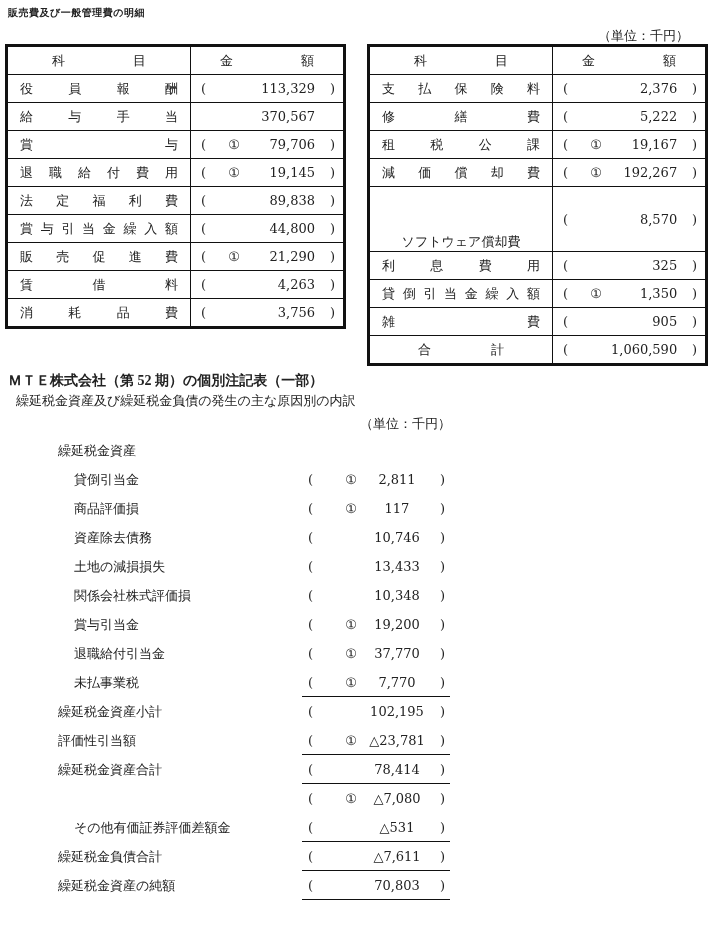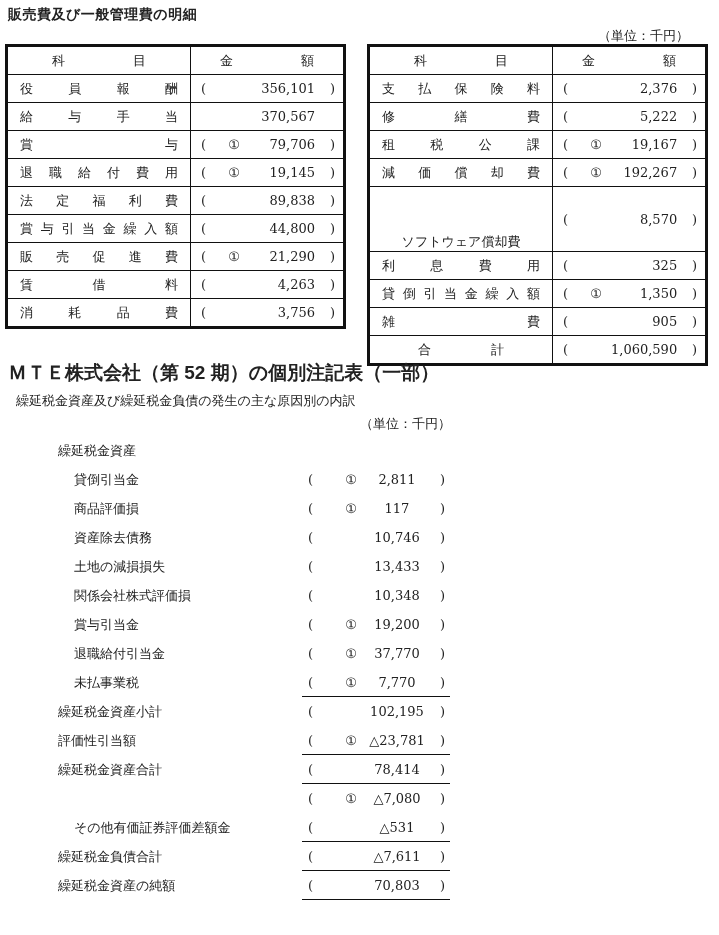--- a/index.html
+++ b/index.html
@@ -1,38 +1,38 @@
 <!DOCTYPE html>
 <html><head>
 <meta charset="utf-8">
 <style>
   html, body { margin: 0; padding: 0; background: #ffffff; }
   body { width: 719px; height: 935px; position: relative; overflow: hidden;
          font-family: "DejaVu Serif", "Liberation Serif", serif; color: #222; font-size: 13px; }
   .title1 { position: absolute; left: 8px; top: 6px; font-family: "DejaVu Sans", "Liberation Sans", sans-serif;
-            font-weight: bold; font-size: 14px; letter-spacing: 0.5px; }
+            font-weight: bold; font-size: 10px; letter-spacing: 0.5px; }
   .unit1 { position: absolute; left: 598px; top: 27px; font-size: 13px; }
   table.exp { position: absolute; top: 44px; border-collapse: collapse; border: 3px solid #111; }
   table.exp td { border: 1px solid #111; height: 27px; padding: 0; font-size: 13px; }
   table.exp .hdr td { text-align: center; }
   .lbl { width: 184px; box-sizing: border-box; padding: 0 12px !important; }
   .lblin { display: flex; justify-content: space-between; width: 100%; }
   .lblin.center { justify-content: center; gap: 60px; }
   .amt { width: 152px; position: relative; }
   .amtin { display: flex; align-items: center; height: 27px; padding: 0 8px 0 10px; }
   .paren-l { width: 18px; }
   .mark { width: 30px; text-align: center; }
   .num { flex: 1; text-align: right; padding-right: 10px; }
   .paren-r { width: 10px; text-align: right; }
   .hdrsp { display: flex; justify-content: center; gap: 68px; }
   #tblL { left: 5px; }
   #tblR { left: 367px; }
 
-  .title2 { position: absolute; left: 8px; top: 360px; font-family: Liberation Sans, sans-serif;
-            font-weight: bold; font-size: 19px; }
+  .title2 { position: absolute; left: 8px; top: 372px; font-family: Liberation Serif, serif;
+            font-weight: bold; font-size: 14px; }
   .sub2 { position: absolute; left: 16px; top: 392px; font-size: 13px; }
   .unit2 { position: absolute; left: 360px; top: 415px; font-size: 13px; }
   .dta { position: absolute; left: 0; top: 436px; width: 470px; }
   .row { position: relative; height: 29px; display: flex; align-items: center; }
   .row .rl { position: absolute; font-size: 13px; }
   .row .rl.l1 { left: 58px; }
   .row .rl.l2 { left: 74px; }
   .row .ra { position: absolute; left: 302px; width: 148px; display: flex; align-items: center; font-size: 13px; }
   .row .ra .pl { width: 28px; padding-left: 6px; }
   .row .ra .mk { width: 30px; text-align: center; }
@@ -68,21 +68,21 @@
             <span>役</span>
             <span>員</span>
             <span>報</span>
             <span>酬</span>
           </div>
         </td>
         <td class="amt">
           <div class="amtin">
             <span class="paren-l">(</span>
             <span class="mark"></span>
-            <span class="num">356,101</span>
+            <span class="num">113,329</span>
             <span class="paren-r">)</span>
           </div>
         </td>
       </tr>
       <tr>
         <td class="lbl">
           <div class="lblin">
             <span>給</span>
             <span>与</span>
             <span>手</span>

